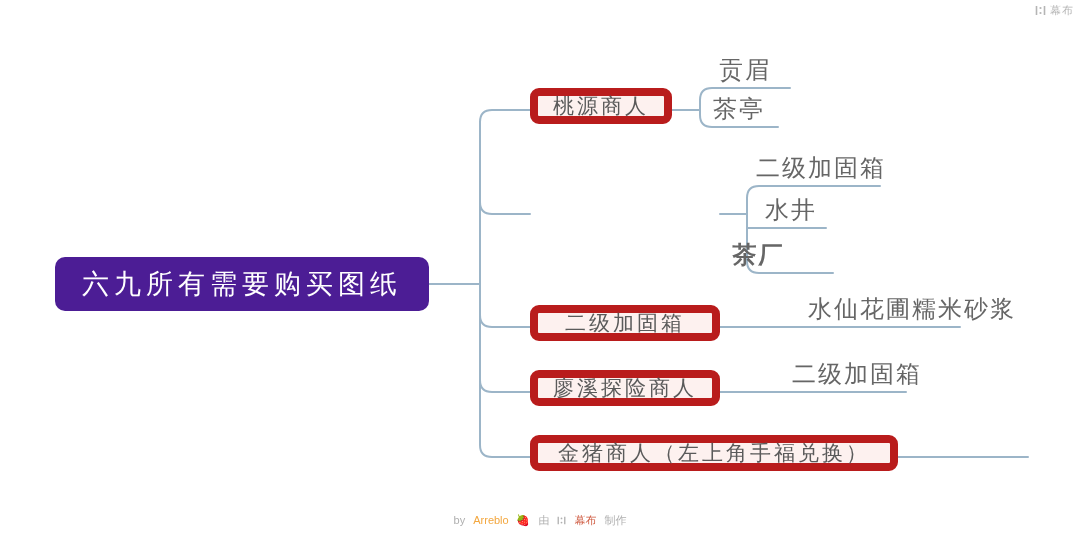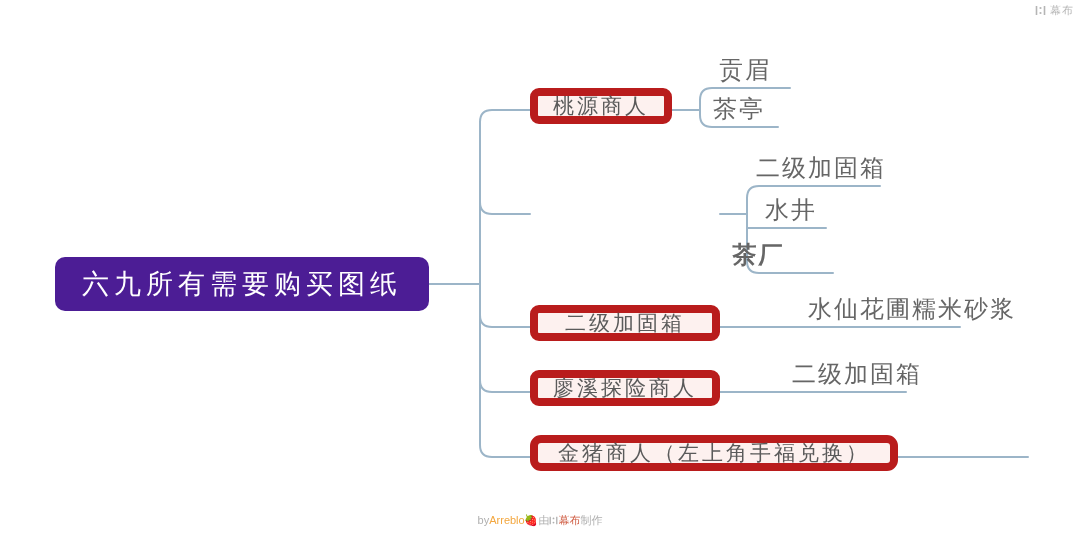--- a/index.html
+++ b/index.html
@@ -24,21 +24,21 @@
     position:absolute;height:36px;
     background:#fdf1ef;border:8px solid #b91c1c;border-radius:9px;
     display:flex;align-items:center;justify-content:center;
     color:#5a5a5a;font-size:21px;letter-spacing:3px;
     box-sizing:border-box;cursor:pointer;
   }
   .b1{left:530px;top:88px;width:142px;}
   .b2{left:530px;top:192px;width:190px;}
   .b3{left:530px;top:305px;width:190px;}
   .b4{left:530px;top:370px;width:190px;}
-  .b5{left:530px;top:435px;width:368px;border-radius:11px;}
+  .b5{left:530px;top:435px;width:368px;}
 
   .leaf{
     position:absolute;height:28px;line-height:28px;
     color:#666666;font-size:24px;letter-spacing:2px;
     text-align:center;cursor:pointer;white-space:nowrap;
   }
   .l-gongmei{left:700px;top:56px;width:90px;}
   .l-chating{left:700px;top:95px;width:78px;}
   .l-shuiche{left:756px;top:154px;width:124px;}
   .l-shuijing{left:756px;top:196px;width:70px;}
@@ -50,21 +50,21 @@
   .corner-logo{
     position:absolute;right:6px;top:3px;height:14px;
     display:flex;align-items:center;gap:4px;
     color:#b5b5b5;font-size:11px;letter-spacing:1px;cursor:pointer;
   }
   .mubu-icon{display:inline-block;width:11px;height:11px;}
   .mubu-icon svg{display:block;}
 
   .footer{
     position:absolute;left:0;right:0;top:511px;height:18px;
-    display:flex;align-items:center;justify-content:center;gap:0;
+    display:flex;align-items:center;justify-content:center;gap:8px;
     font-size:11px;color:#b0b0b0;cursor:pointer;
   }
   .footer .author{color:#f3a73f;}
   .footer .brand-red{color:#cf5b41;}
   .footer .mubu-icon{width:9px;height:9px;}
 </style>
 </head>
 <body>
 
 <div class="canvas">

